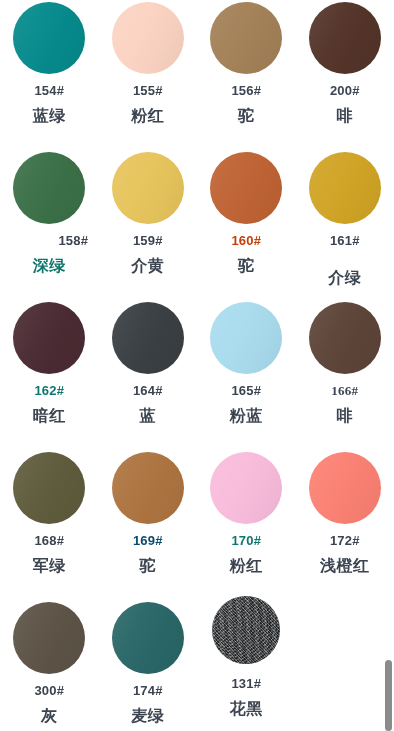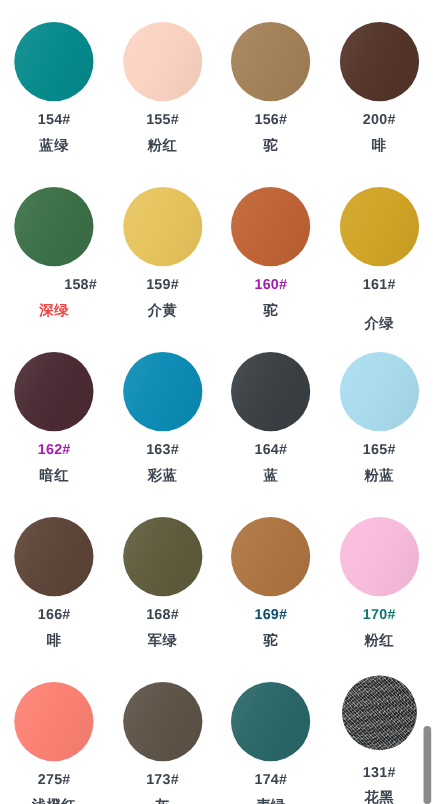--- a/index.html
+++ b/index.html
@@ -15,21 +15,20 @@
     font-family: "Liberation Sans", "DejaVu Sans", sans-serif;
     position: relative;
   }
 
   #swatch-grid {
     width: 394px;
     height: 731px;
     display: grid;
     grid-template-columns: repeat(4, 1fr);
     grid-auto-rows: 150px;
-    padding-top: 18px;
     position: relative;
   }
 
   .swatch-cell {
     display: flex;
     flex-direction: column;
     align-items: center;
     justify-content: flex-start;
   }
 
@@ -100,21 +99,21 @@
     margin-top: 8px;
     font-size: 13px;
     font-weight: 600;
     color: #3b4450;
     letter-spacing: 0.2px;
     line-height: 1.15;
   }
 
   .swatch-name {
     margin-top: 8px;
-    font-size: 13px;
+    font-size: 16px;
     font-weight: 600;
     color: #3b4450;
     letter-spacing: 0.5px;
     line-height: 1.15;
   }
 
   
   .swatch-cell.raised .swatch-disc-wrap { margin-top: -8px; }
   .swatch-cell.raised .swatch-disc { width: 68px; height: 68px; }
   .swatch-cell.raised .swatch-code { margin-top: 9px; }
@@ -168,76 +167,69 @@
         <div class="swatch-disc" style="background-color: rgb(84, 52, 41);"></div>
       </div>
       <div class="swatch-code" style="color: rgb(59, 68, 80);">200#</div>
       <div class="swatch-name" style="color: rgb(59, 68, 80);">啡</div>
     </div>
     <div class="swatch-cell">
       <div class="swatch-disc-wrap">
         <div class="swatch-disc" style="background-color: rgb(59, 112, 71);"></div>
       </div>
       <div class="swatch-code" style="color: rgb(59, 68, 80); margin-left: 48px;">158#</div>
-      <div class="swatch-name" style="color: #ef4444;">深绿</div>
+      <div class="swatch-name" style="color: #0f766e;">深绿</div>
     </div>
     <div class="swatch-cell">
       <div class="swatch-disc-wrap">
         <div class="swatch-disc" style="background-color: rgb(231, 196, 92);"></div>
       </div>
       <div class="swatch-code" style="color: rgb(59, 68, 80);">159#</div>
       <div class="swatch-name" style="color: rgb(59, 68, 80);">介黄</div>
     </div>
     <div class="swatch-cell">
       <div class="swatch-disc-wrap">
         <div class="swatch-disc" style="background-color: rgb(191, 99, 52);"></div>
       </div>
-      <div class="swatch-code" style="color: #a21caf;">160#</div>
+      <div class="swatch-code" style="color: #c2410c;">160#</div>
       <div class="swatch-name" style="color: rgb(59, 68, 80);">驼</div>
     </div>
     <div class="swatch-cell">
       <div class="swatch-disc-wrap">
         <div class="swatch-disc" style="background-color: rgb(208, 164, 37);"></div>
       </div>
       <div class="swatch-code" style="color: rgb(59, 68, 80);">161#</div>
       <div class="swatch-name" style="color: rgb(59, 68, 80); margin-top: 20px;">介绿</div>
     </div>
     <div class="swatch-cell">
       <div class="swatch-disc-wrap">
         <div class="swatch-disc" style="background-color: rgb(75, 43, 51);"></div>
       </div>
-      <div class="swatch-code" style="color: #a21caf; text-align: right;">162#</div>
+      <div class="swatch-code" style="color: #0f766e; text-align: right;">162#</div>
       <div class="swatch-name" style="color: rgb(59, 68, 80);">暗红</div>
-    </div>
-    <div class="swatch-cell">
-      <div class="swatch-disc-wrap">
-        <div class="swatch-disc" style="background-color: rgb(12, 140, 181);"></div>
-      </div>
-      <div class="swatch-code" style="color: rgb(59, 68, 80);">163#</div>
-      <div class="swatch-name" style="color: rgb(59, 68, 80);">彩蓝</div>
     </div>
     <div class="swatch-cell">
       <div class="swatch-disc-wrap">
         <div class="swatch-disc" style="background-color: rgb(58, 63, 67);"></div>
       </div>
       <div class="swatch-code" style="color: rgb(59, 68, 80);">164#</div>
       <div class="swatch-name" style="color: rgb(59, 68, 80);">蓝</div>
     </div>
     <div class="swatch-cell">
       <div class="swatch-disc-wrap">
         <div class="swatch-disc" style="background-color: rgb(169, 220, 238);"></div>
       </div>
       <div class="swatch-code" style="color: rgb(59, 68, 80);">165#</div>
       <div class="swatch-name" style="color: rgb(59, 68, 80);">粉蓝</div>
     </div>
     <div class="swatch-cell">
       <div class="swatch-disc-wrap">
         <div class="swatch-disc" style="background-color: rgb(93, 68, 56);"></div>
       </div>
-      <div class="swatch-code" style="color: rgb(59, 68, 80);">166#</div>
+      <div class="swatch-code" style="color: rgb(59, 68, 80); font-family: Liberation Serif, serif;">166#</div>
       <div class="swatch-name" style="color: rgb(59, 68, 80);">啡</div>
     </div>
     <div class="swatch-cell">
       <div class="swatch-disc-wrap">
         <div class="swatch-disc" style="background-color: rgb(95, 92, 61);"></div>
       </div>
       <div class="swatch-code" style="color: rgb(59, 68, 80);">168#</div>
       <div class="swatch-name" style="color: rgb(59, 68, 80); text-align: center;">军绿</div>
     </div>
     <div class="swatch-cell">
@@ -251,28 +243,28 @@
       <div class="swatch-disc-wrap">
         <div class="swatch-disc" style="background-color: rgb(249, 188, 220);"></div>
       </div>
       <div class="swatch-code" style="color: #0f766e;">170#</div>
       <div class="swatch-name" style="color: rgb(59, 68, 80);">粉红</div>
     </div>
     <div class="swatch-cell">
       <div class="swatch-disc-wrap">
         <div class="swatch-disc" style="background-color: rgb(251, 129, 115);"></div>
       </div>
-      <div class="swatch-code" style="color: rgb(59, 68, 80);">275#</div>
+      <div class="swatch-code" style="color: rgb(59, 68, 80);">172#</div>
       <div class="swatch-name" style="color: rgb(59, 68, 80);">浅橙红</div>
     </div>
     <div class="swatch-cell">
       <div class="swatch-disc-wrap">
         <div class="swatch-disc" style="background-color: rgb(93, 83, 71);"></div>
       </div>
-      <div class="swatch-code" style="color: rgb(59, 68, 80);">173#</div>
+      <div class="swatch-code" style="color: rgb(59, 68, 80);">300#</div>
       <div class="swatch-name" style="color: rgb(59, 68, 80);">灰</div>
     </div>
     <div class="swatch-cell">
       <div class="swatch-disc-wrap">
         <div class="swatch-disc" style="background-color: rgb(42, 103, 104);"></div>
       </div>
       <div class="swatch-code" style="color: rgb(59, 68, 80);">174#</div>
       <div class="swatch-name" style="color: rgb(59, 68, 80);">麦绿</div>
     </div>
     <div class="swatch-cell raised">

